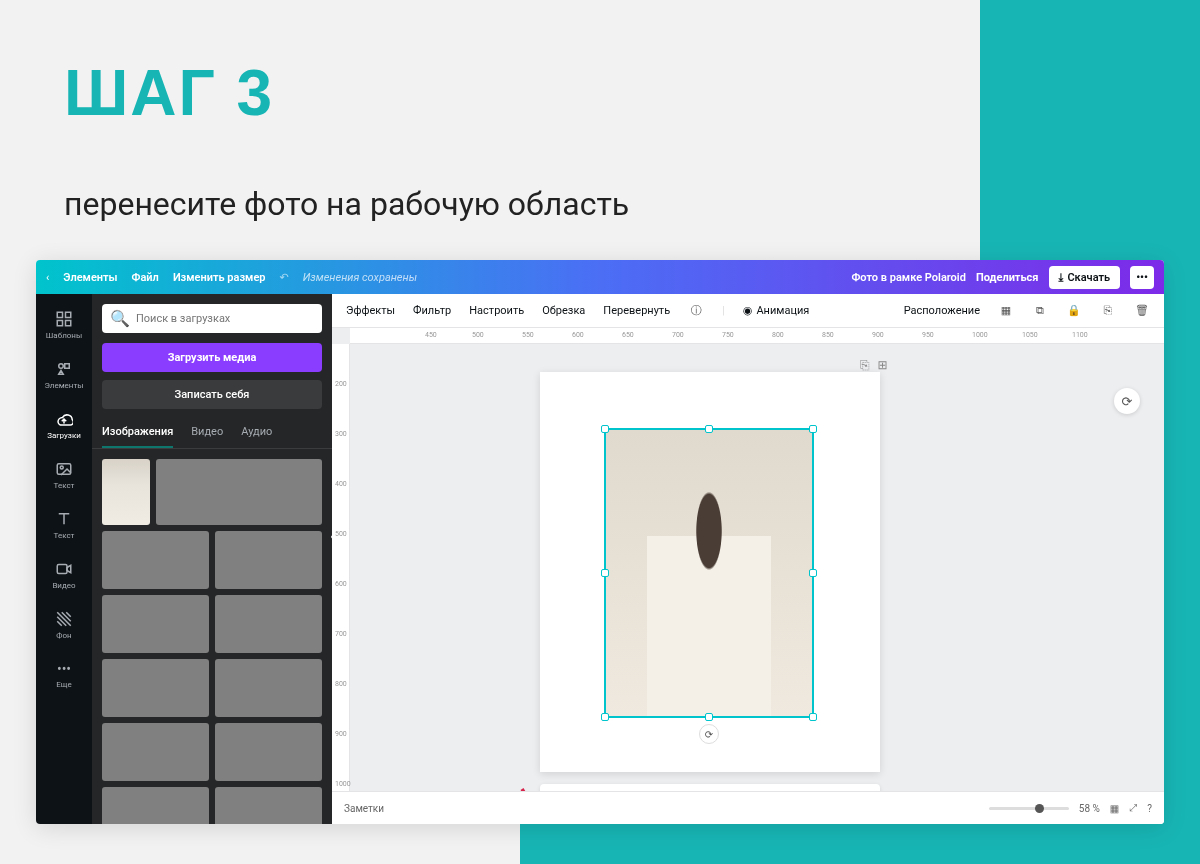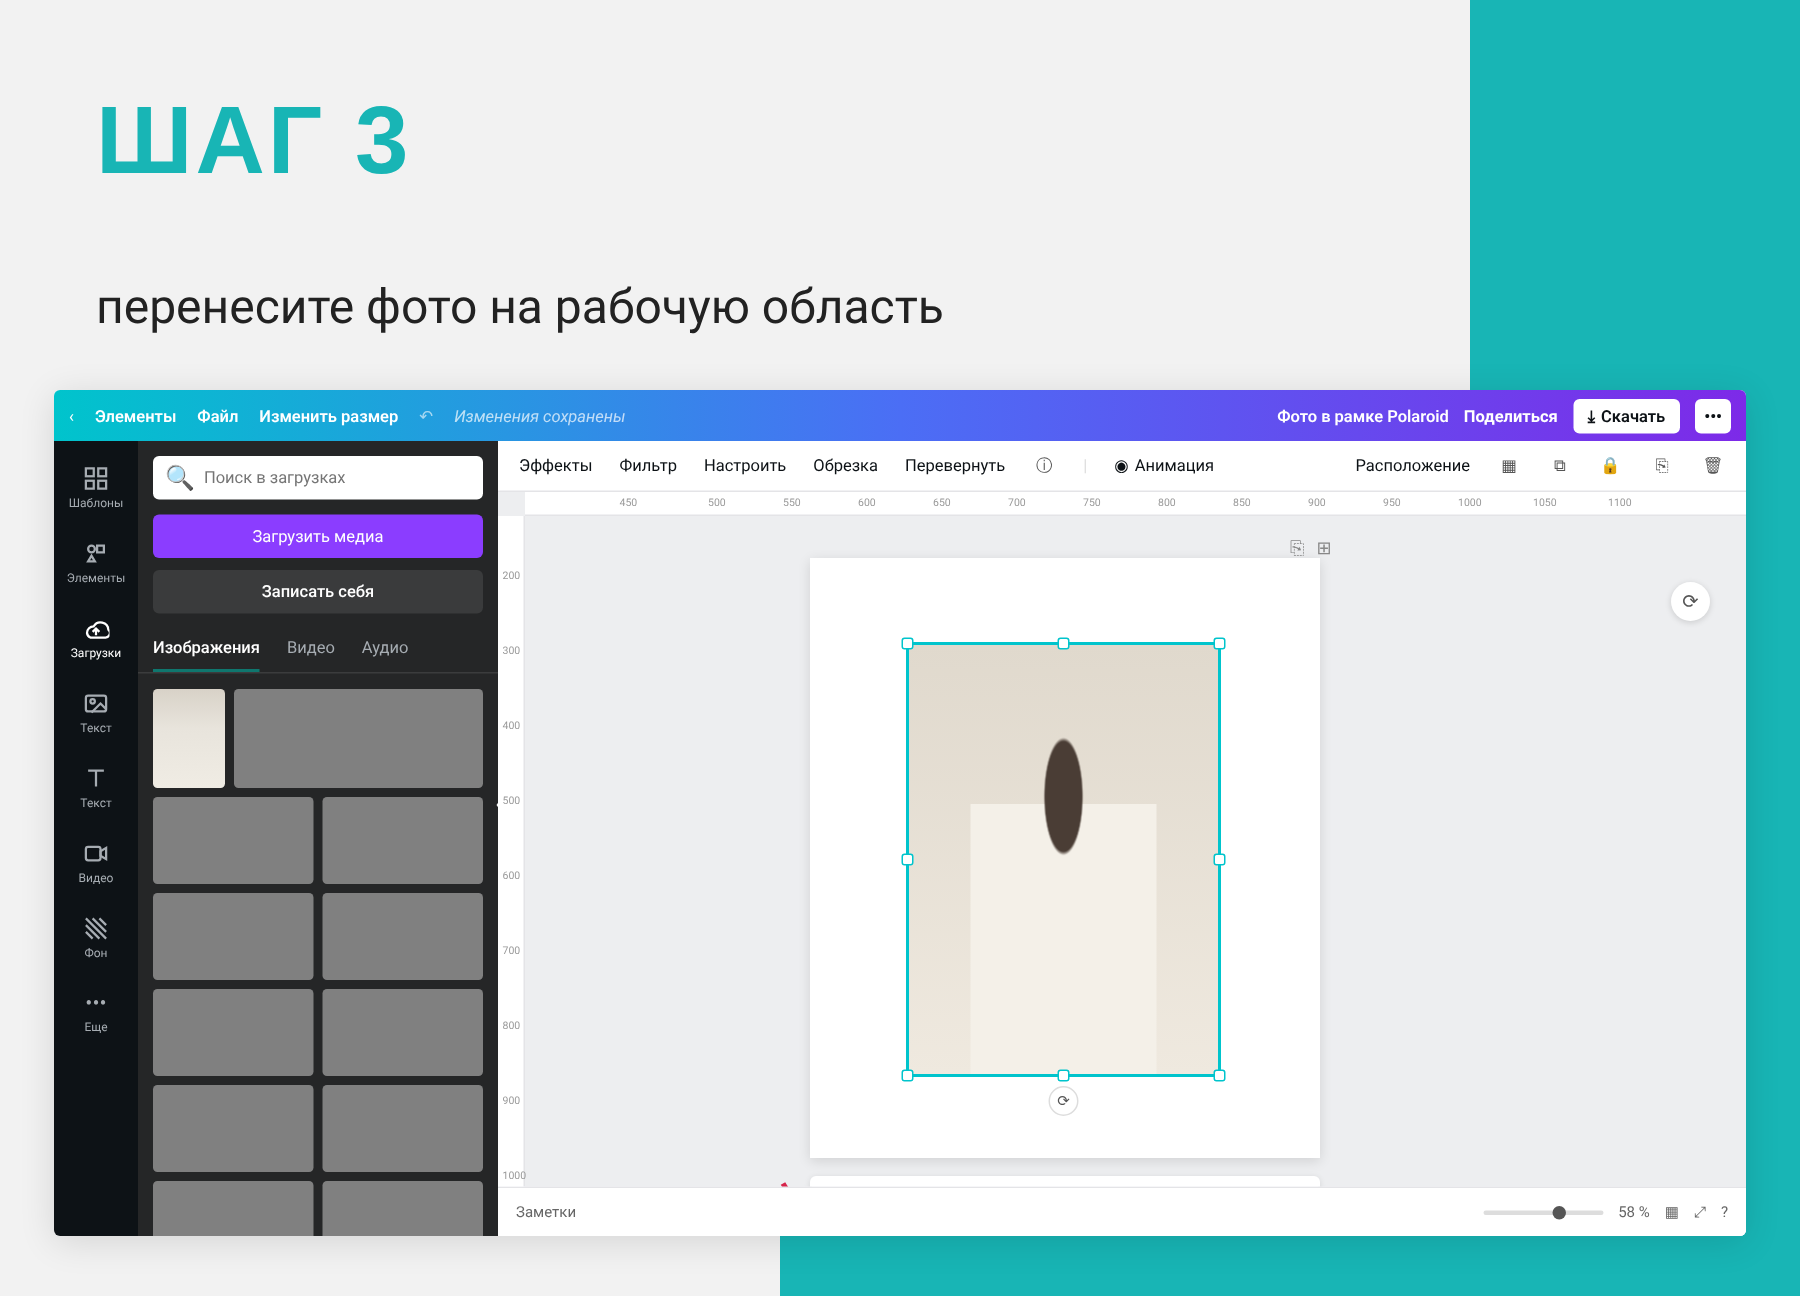--- a/index.html
+++ b/index.html
@@ -16,21 +16,21 @@
 .more-btn{background:#fff;color:#0d1216;border-radius:4px;padding:5px 6px;font-size:11px;font-weight:700}
 .editor-body{flex:1;display:flex;min-height:0}
 .rail{width:56px;background:#0d1216;color:#a6acb2;display:flex;flex-direction:column;align-items:center;padding-top:6px;gap:0;font-size:8px}
 .rail-item{display:flex;flex-direction:column;align-items:center;justify-content:center;width:32px;height:50px;gap:3px;cursor:pointer}
 .rail-item.active{color:#fff}
 .rail-item svg{width:18px;height:18px}
 .panel{width:240px;background:#252627;color:#fff;display:flex;flex-direction:column;position:relative}
 .search-wrap{padding:10px 10px 6px}
 .search{background:#fff;border-radius:4px;display:flex;align-items:center;padding:5px 8px;gap:6px}
 .search input{border:none;outline:none;flex:1;font-size:11px;color:#333}
-.upload-btn{margin:4px 10px;background:#8b3dff;border-radius:4px;text-align:center;padding:8px 0;font-size:11px;font-weight:400;cursor:pointer}
+.upload-btn{margin:4px 10px;background:#8b3dff;border-radius:4px;text-align:center;padding:8px 0;font-size:11px;font-weight:700;cursor:pointer}
 .record-btn{margin:4px 10px 8px;background:#3a3b3c;border-radius:4px;text-align:center;padding:8px 0;font-size:11px;font-weight:500;cursor:pointer}
 .media-tabs{display:flex;padding:0 10px;gap:18px;font-size:11px;border-bottom:1px solid rgba(255,255,255,0.1)}
 .media-tab{padding:8px 0;color:#a6acb2;cursor:pointer}
 .media-tab.active{color:#fff;border-bottom:2px solid #0f766e;font-weight:500}
 .thumbs{flex:1;overflow:auto;padding:10px}
 .thumb-row{display:flex;gap:6px;margin-bottom:6px}
 .thumb{background:#808080;border-radius:3px}
 .thumb.photo{background:linear-gradient(180deg,#d8d2c8 0%,#e8e4dc 40%,#f0ece4 100%);position:relative}
 .panel-collapse{position:absolute;right:-8px;top:220px;width:16px;height:44px;background:#252627;border-radius:0 6px 6px 0;display:flex;align-items:center;justify-content:center;color:#fff;font-size:10px;cursor:pointer}
 .canvas-area{flex:1;display:flex;flex-direction:column;background:#edeef0;min-width:0}
@@ -205,21 +205,21 @@
         <span><span style="margin-right:4px">◉</span><span>Анимация</span></span>
         <div class="spacer"></div>
         <span>Расположение</span>
         <span class="toolbar-icon">▦</span>
         <span class="toolbar-icon">⧉</span>
         <span class="toolbar-icon">🔒</span>
         <span class="toolbar-icon">⎘</span>
         <span class="toolbar-icon">🗑</span>
       </div>
       <div class="ruler-h">
-        <span style="left:63px">450</span>
+        <span style="left:75px">450</span>
           <span style="left:122px">500</span>
           <span style="left:172px">550</span>
           <span style="left:222px">600</span>
           <span style="left:272px">650</span>
           <span style="left:322px">700</span>
           <span style="left:372px">750</span>
           <span style="left:422px">800</span>
           <span style="left:472px">850</span>
           <span style="left:522px">900</span>
           <span style="left:572px">950</span>

